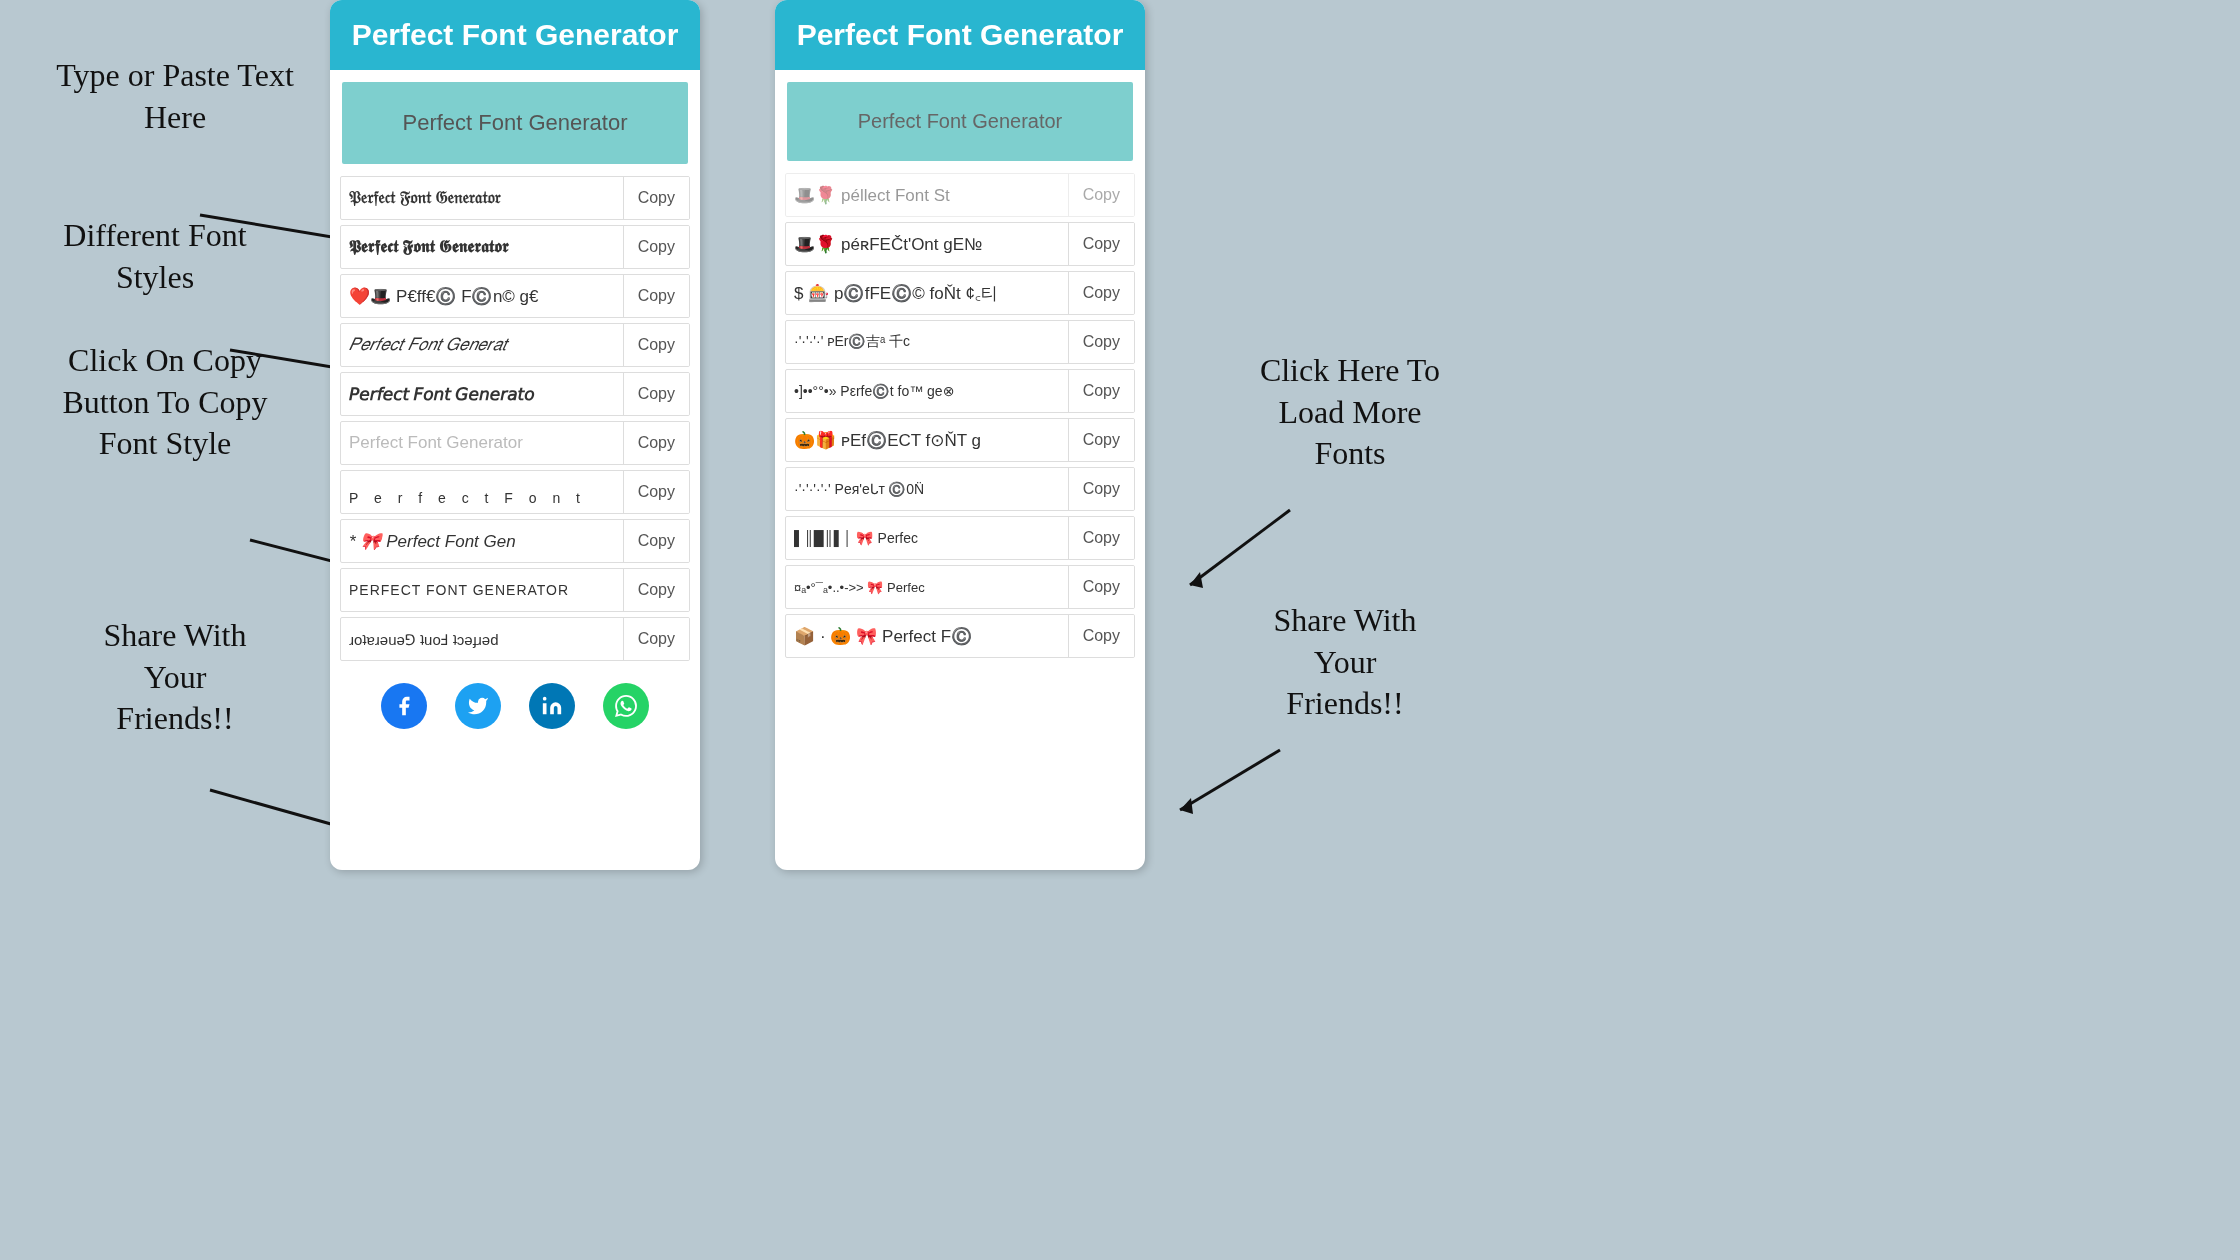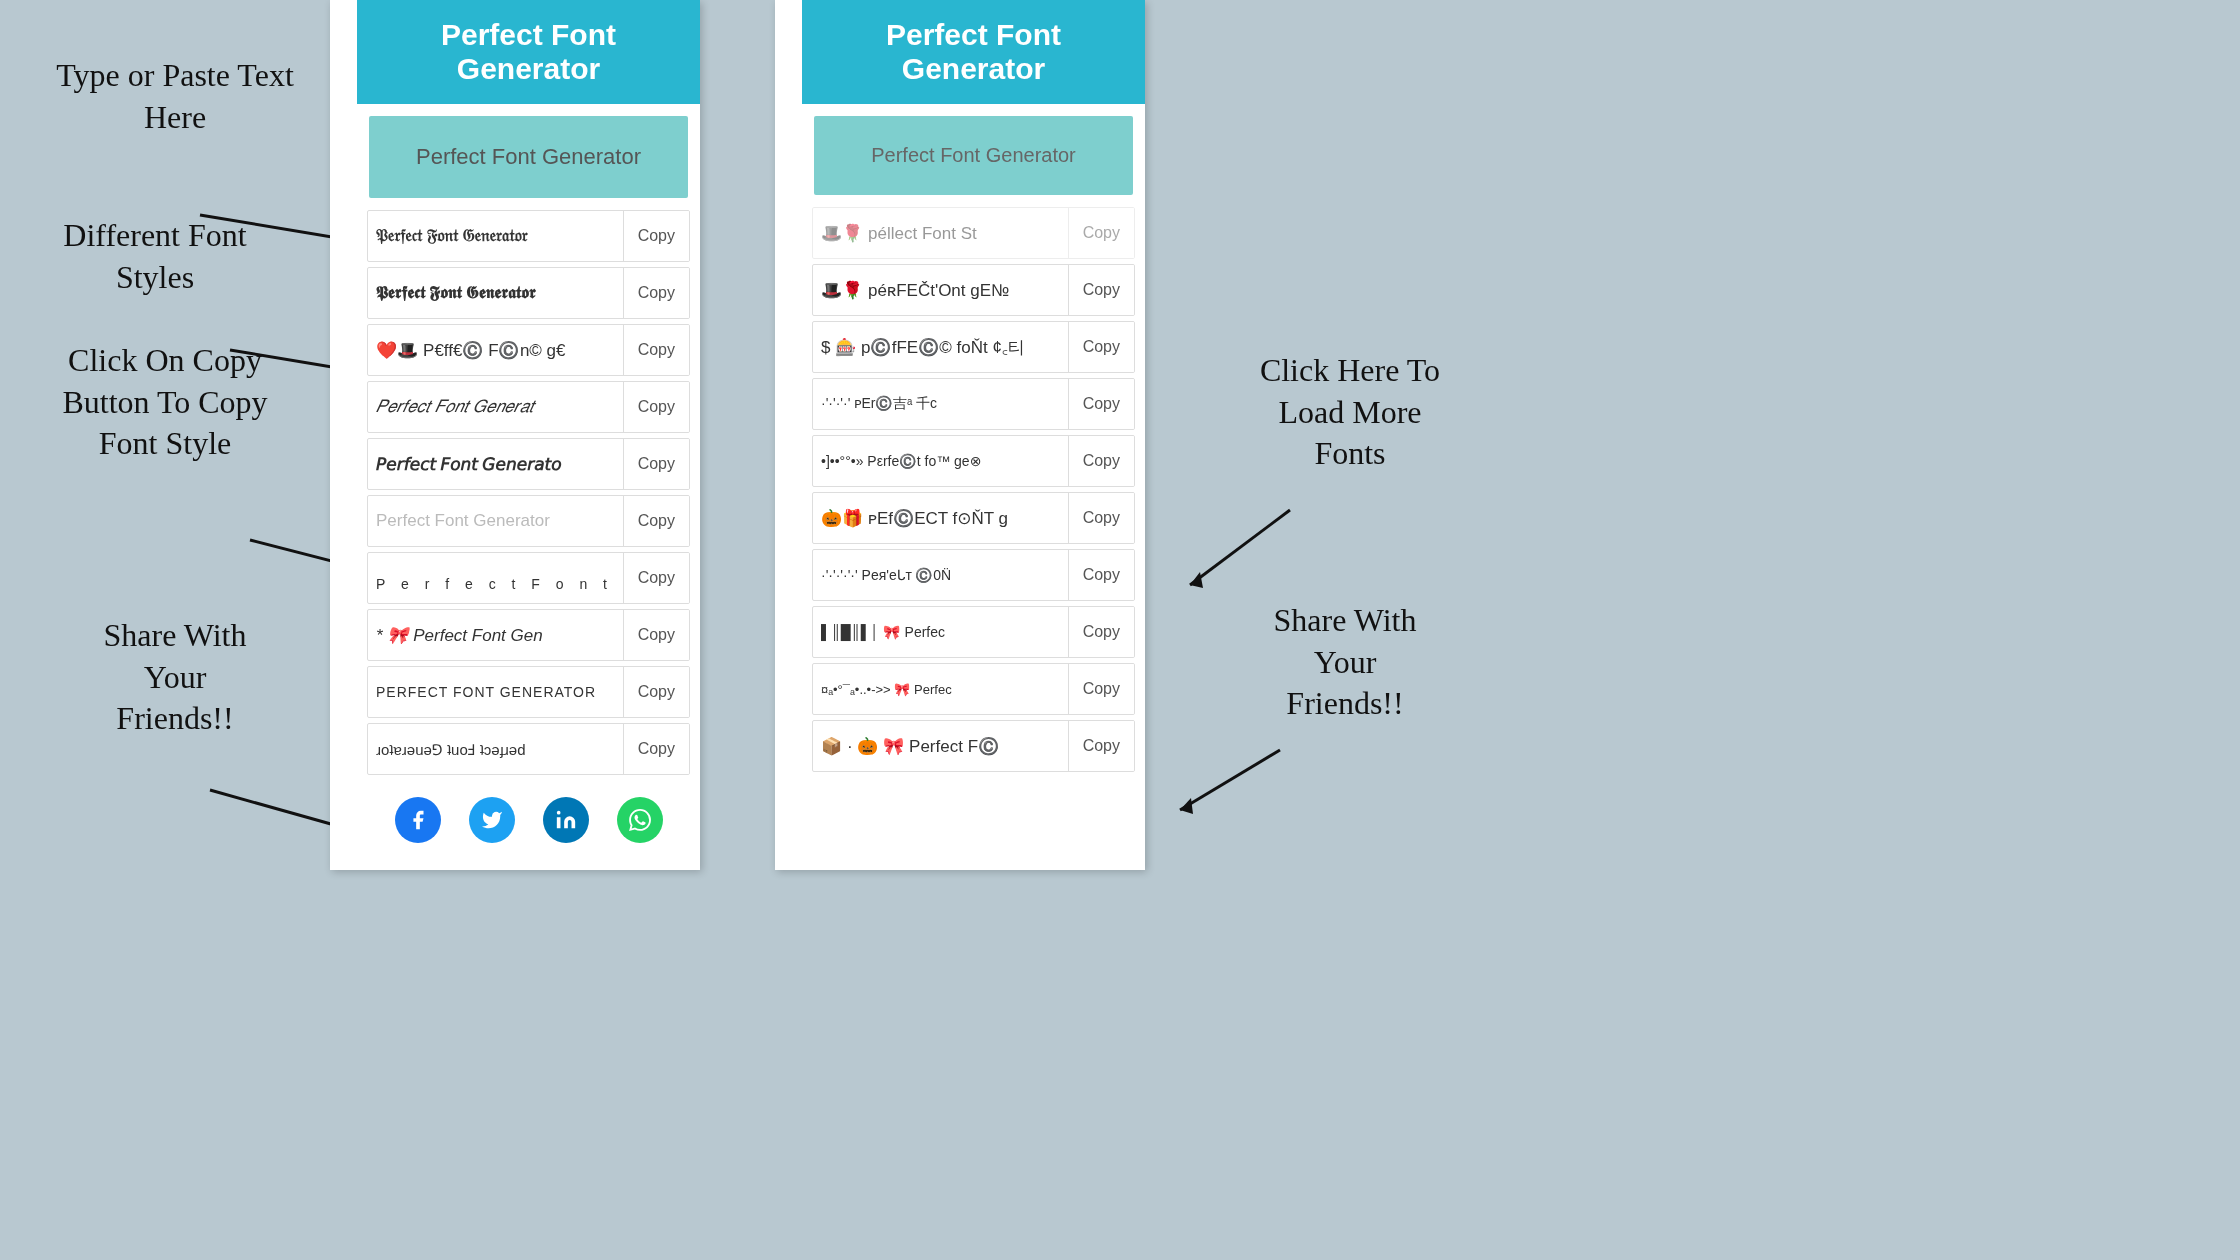--- a/index.html
+++ b/index.html
@@ -20,24 +20,23 @@
       color: #111;
       text-align: center;
       line-height: 1.3;
     }
 
     
     .phone-panel {
       position: absolute;
       background: white;
       width: 370px;
-      border-radius: 0;
+      border-radius: 12px;
       overflow: hidden;
       box-shadow: 2px 2px 8px rgba(0,0,0,0.2);
-      padding-left: 27px;
     }
 
     .panel-header {
       background: #29b6d0;
       color: white;
       font-size: 30px;
       font-weight: bold;
       text-align: center;
       padding: 18px 10px;
     }
@@ -51,21 +50,21 @@
       color: #555;
       border-radius: 2px;
     }
 
     .font-row {
       display: flex;
       align-items: center;
       border: 1px solid #ddd;
       margin: 5px 10px;
       border-radius: 2px;
-      height: 52px;
+      height: 44px;
       overflow: hidden;
     }
 
     .font-text {
       flex: 1;
       padding: 4px 8px;
       font-size: 17px;
       overflow: hidden;
       white-space: nowrap;
       text-overflow: ellipsis;

